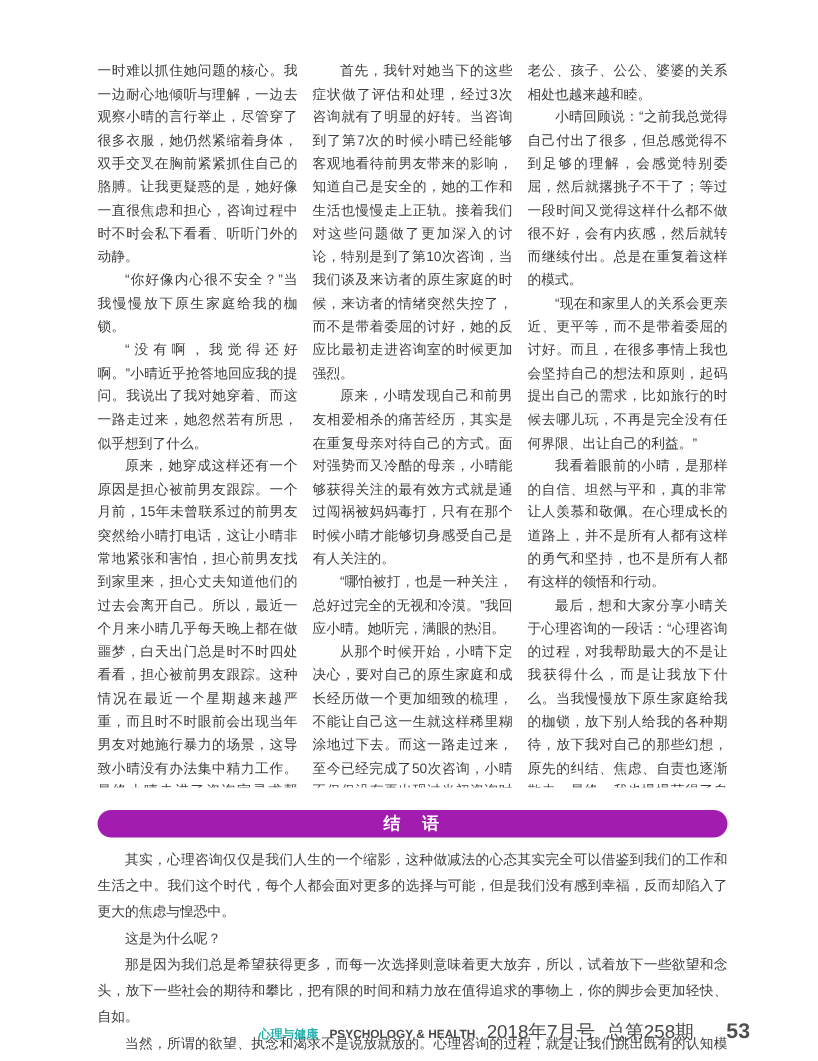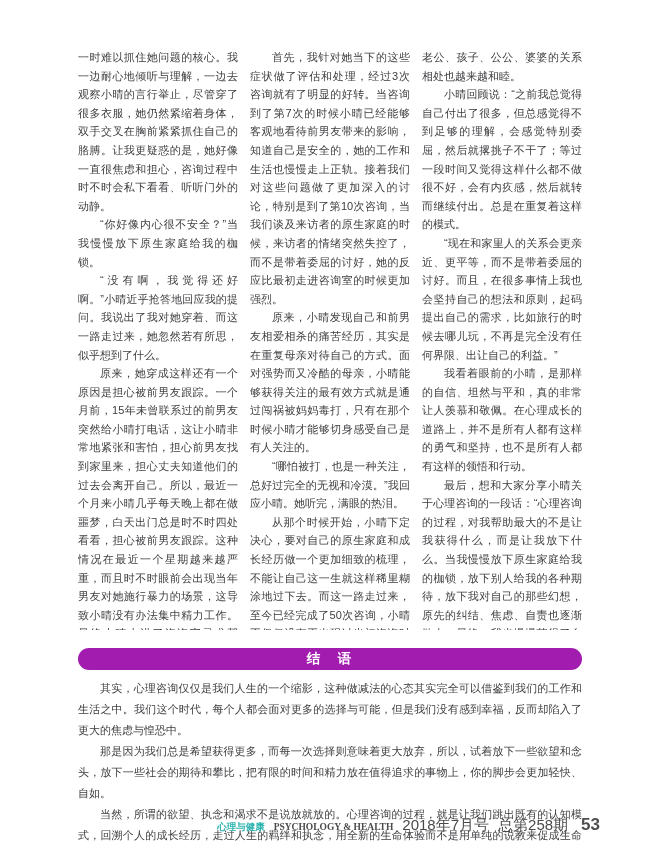--- a/index.html
+++ b/index.html
@@ -59,23 +59,23 @@
   .footer {
     position: absolute;
     right: 54px;
     top: 815px;
     display: flex;
     align-items: baseline;
     gap: 9px;
     white-space: nowrap;
   }
   .footer .cn { color: #29b2ad; font-size: 9.5px; font-weight: bold; }
-  .footer .en { color: #4a4a4c; font-size: 9.5px; font-weight: bold; font-family: Liberation Serif, serif; }
+  .footer .en { color: #4a4a4c; font-size: 9.5px; font-weight: bold; font-family: Liberation Sans, sans-serif; }
   .footer .meta { color: #4a4a4c; font-size: 15px; }
-  .footer .pagenum { color: #4f4f52; font-size: 17px; font-weight: bold; margin-left: 4px; }
+  .footer .pagenum { color: #4f4f52; font-size: 17px; font-weight: bold; margin-left: 17px; }
 </style>
 </head>
 <body>
 
 <div class="content">
 
   <div class="article-columns">
     <div class="col">
       <p>一时难以抓住她问题的核心。我一边耐心地倾听与理解，一边去观察小晴的言行举止，尽管穿了很多衣服，她仍然紧缩着身体，双手交叉在胸前紧紧抓住自己的胳膊。让我更疑惑的是，她好像一直很焦虑和担心，咨询过程中时不时会私下看看、听听门外的动静。</p>
       <p class="indent">“你好像内心很不安全？”当我慢慢放下原生家庭给我的枷锁。</p>
@@ -96,20 +96,21 @@
       <p class="indent">我看着眼前的小晴，是那样的自信、坦然与平和，真的非常让人羡慕和敬佩。在心理成长的道路上，并不是所有人都有这样的勇气和坚持，也不是所有人都有这样的领悟和行动。</p>
       <p class="indent">最后，想和大家分享小晴关于心理咨询的一段话：“心理咨询的过程，对我帮助最大的不是让我获得什么，而是让我放下什么。当我慢慢放下原生家庭给我的枷锁，放下别人给我的各种期待，放下我对自己的那些幻想，原先的纠结、焦虑、自责也逐渐散去，最终，我也慢慢获得了自由、平和与力量。”</p>
     </div>
   </div>
 
   <div class="conclusion">
     <div class="conclusion-bar">
       <span>结　语</span>
     </div>
     <p>其实，心理咨询仅仅是我们人生的一个缩影，这种做减法的心态其实完全可以借鉴到我们的工作和生活之中。我们这个时代，每个人都会面对更多的选择与可能，但是我们没有感到幸福，反而却陷入了更大的焦虑与惶恐中。</p>
+    <p>这是为什么呢？</p>
     <p>那是因为我们总是希望获得更多，而每一次选择则意味着更大放弃，所以，试着放下一些欲望和念头，放下一些社会的期待和攀比，把有限的时间和精力放在值得追求的事物上，你的脚步会更加轻快、自如。</p>
     <p><span>当然，所谓的欲望、执念和渴求不是说放就放的。心理咨询的过程，就是让我们跳出既有的认知模式，回溯个人的成长经历，走过人生的羁绊和执念，用全新的生命体验而不是用单纯的说教来促成生命的发展与成熟。</span></p>
   </div>
 
 </div>
 
 <div class="footer">
   <span class="cn">心理与健康</span>
   <span class="en">PSYCHOLOGY &amp; HEALTH</span>
   <span class="meta">2018年7月号</span>

